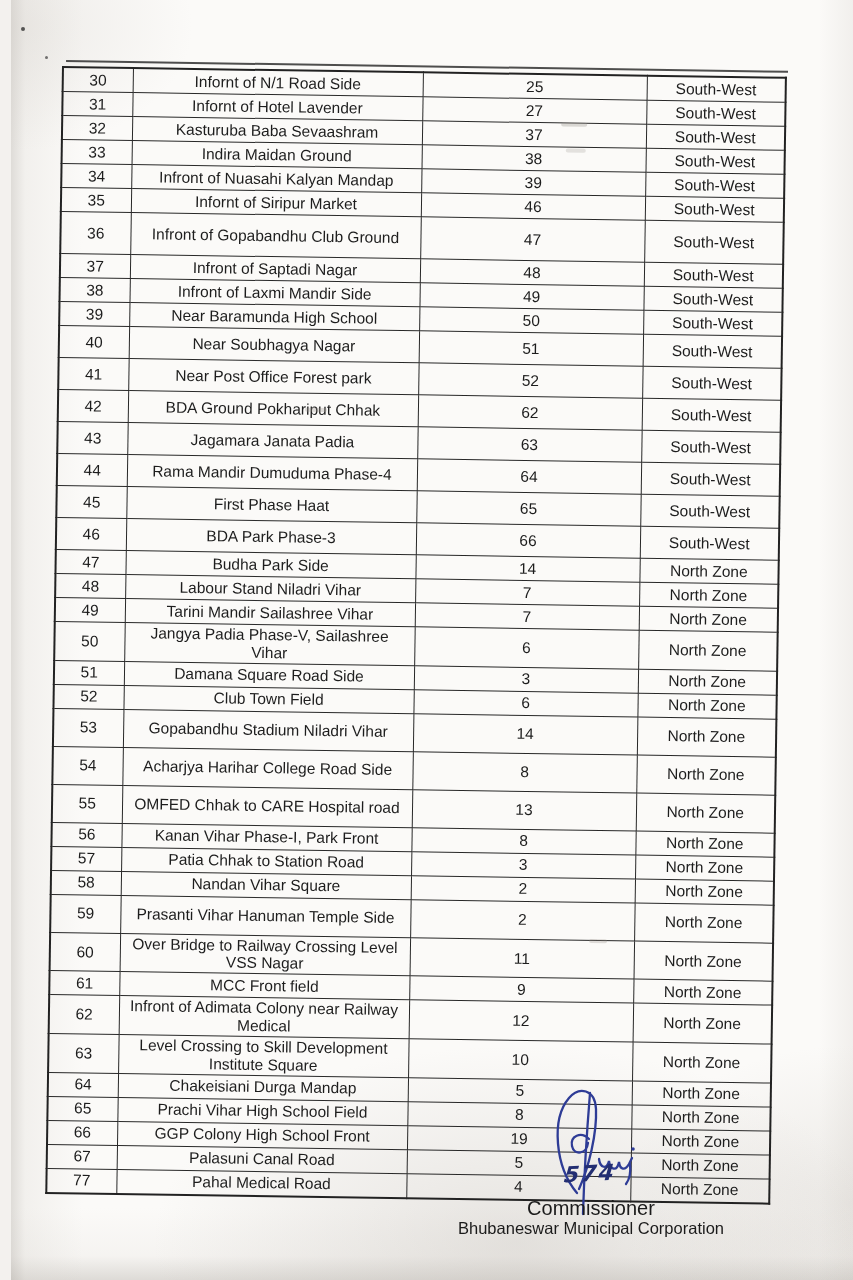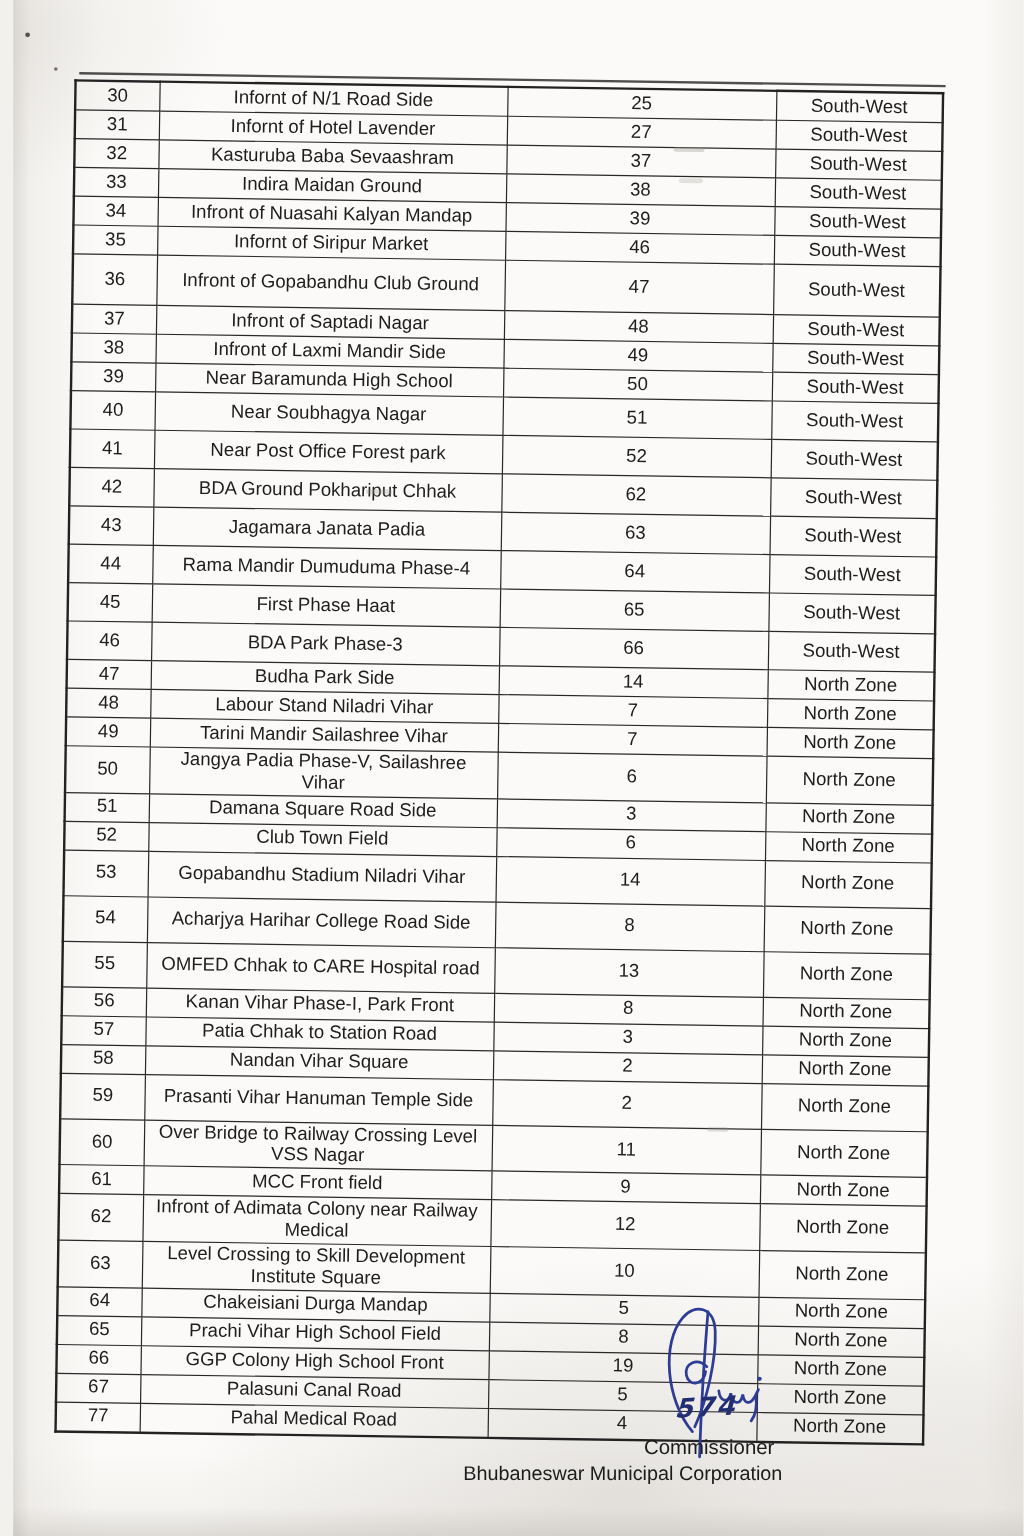--- a/index.html
+++ b/index.html
@@ -67,25 +67,25 @@
   .sig-svg{position:absolute;left:102px;top:0px;}
   .hand-mark{
     position:absolute;left:123px;top:76px;
     font-family:"DejaVu Sans",sans-serif;
     font-style:italic;font-weight:bold;font-size:22px;
     color:#232e72;letter-spacing:2px;
     transform:rotate(-3deg) skewX(-8deg);
   }
   .sig-title{
     position:absolute;left:0;right:0;top:112px;
-    text-align:center;font-size:17px;color:#1b1b1b;
+    text-align:center;font-size:20px;color:#1b1b1b;
   }
   .sig-org{
     position:absolute;left:-55px;right:-55px;top:134px;
-    font-size:16.5px;color:#1b1b1b;
+    text-align:center;font-size:16.5px;color:#1b1b1b;
   }
 </style>
 </head>
 <body>
 
 <div class="paper">
   <span class="speck s1"></span>
   <span class="speck s2"></span>
 
   <div class="table-wrap">

